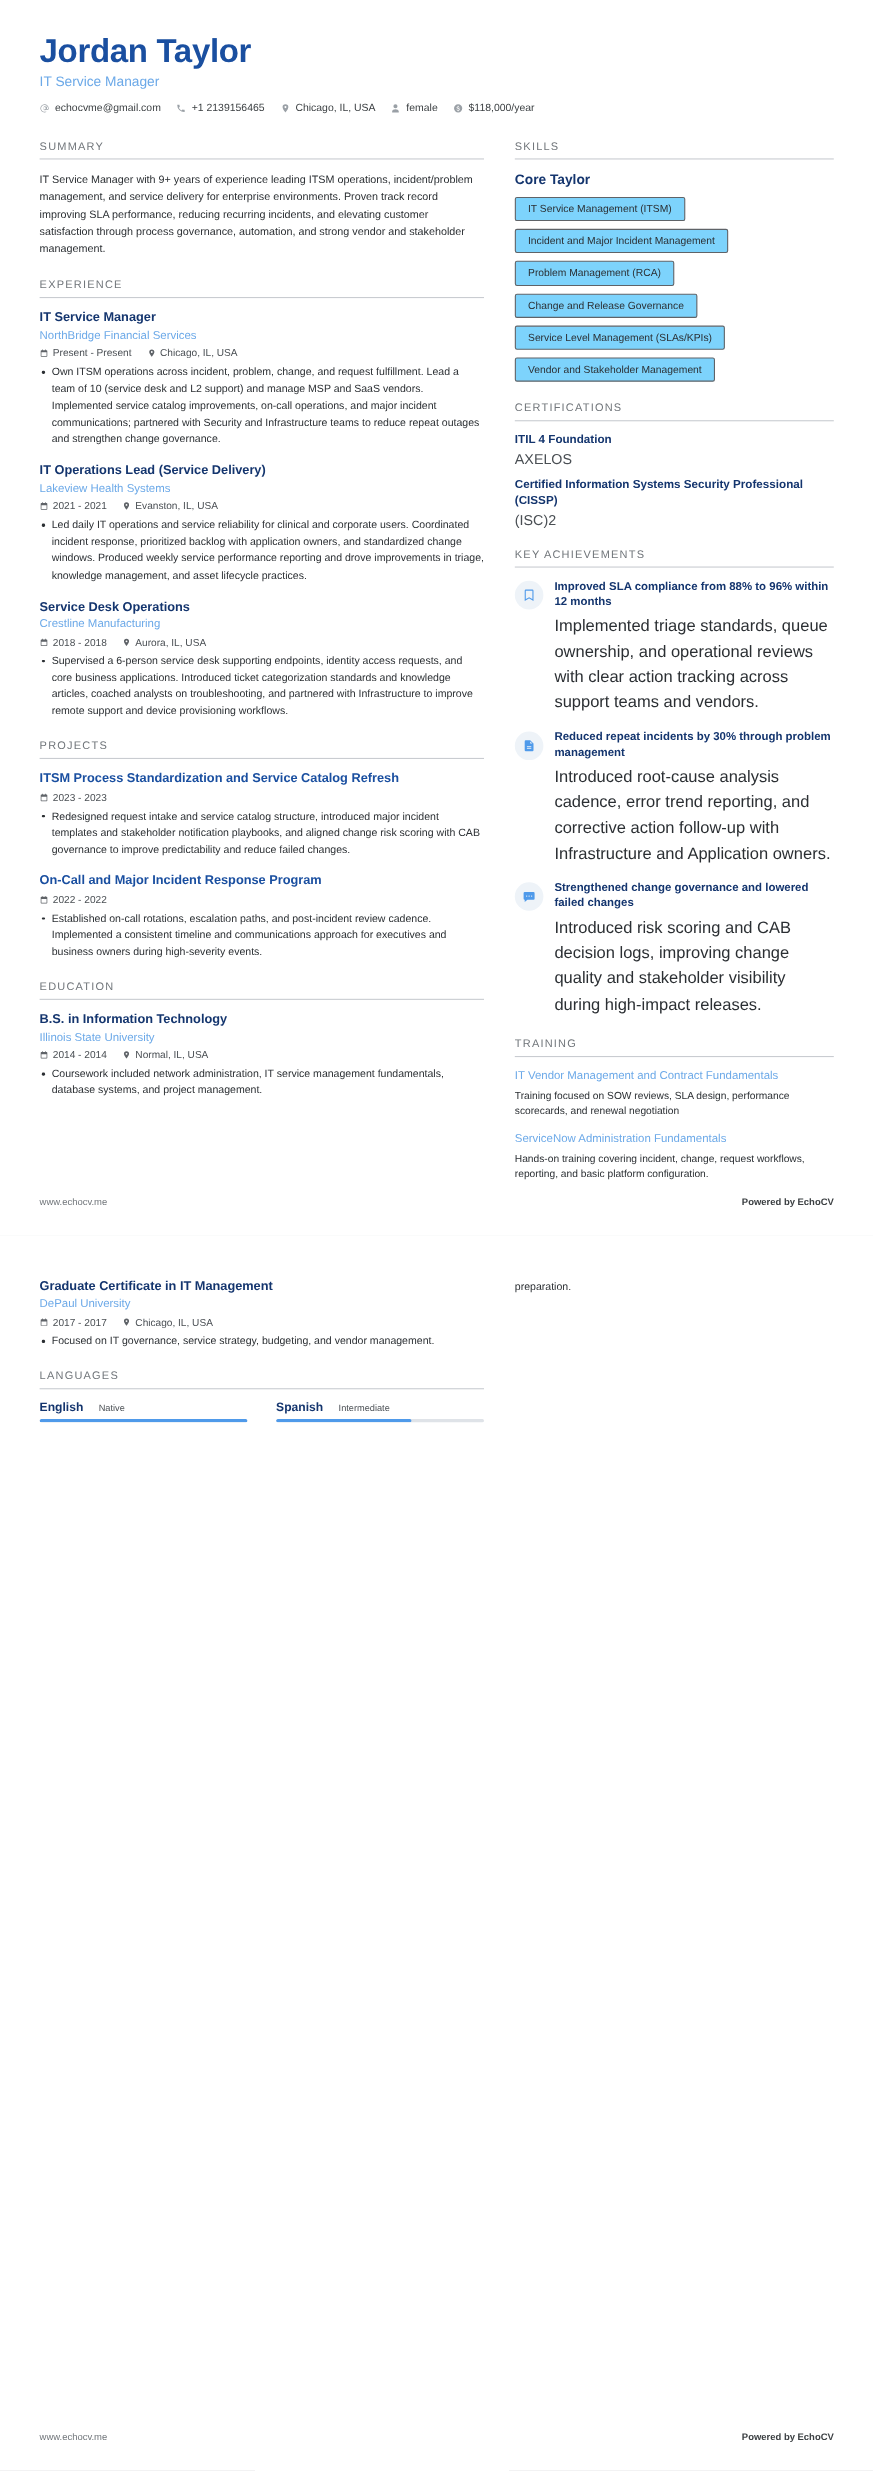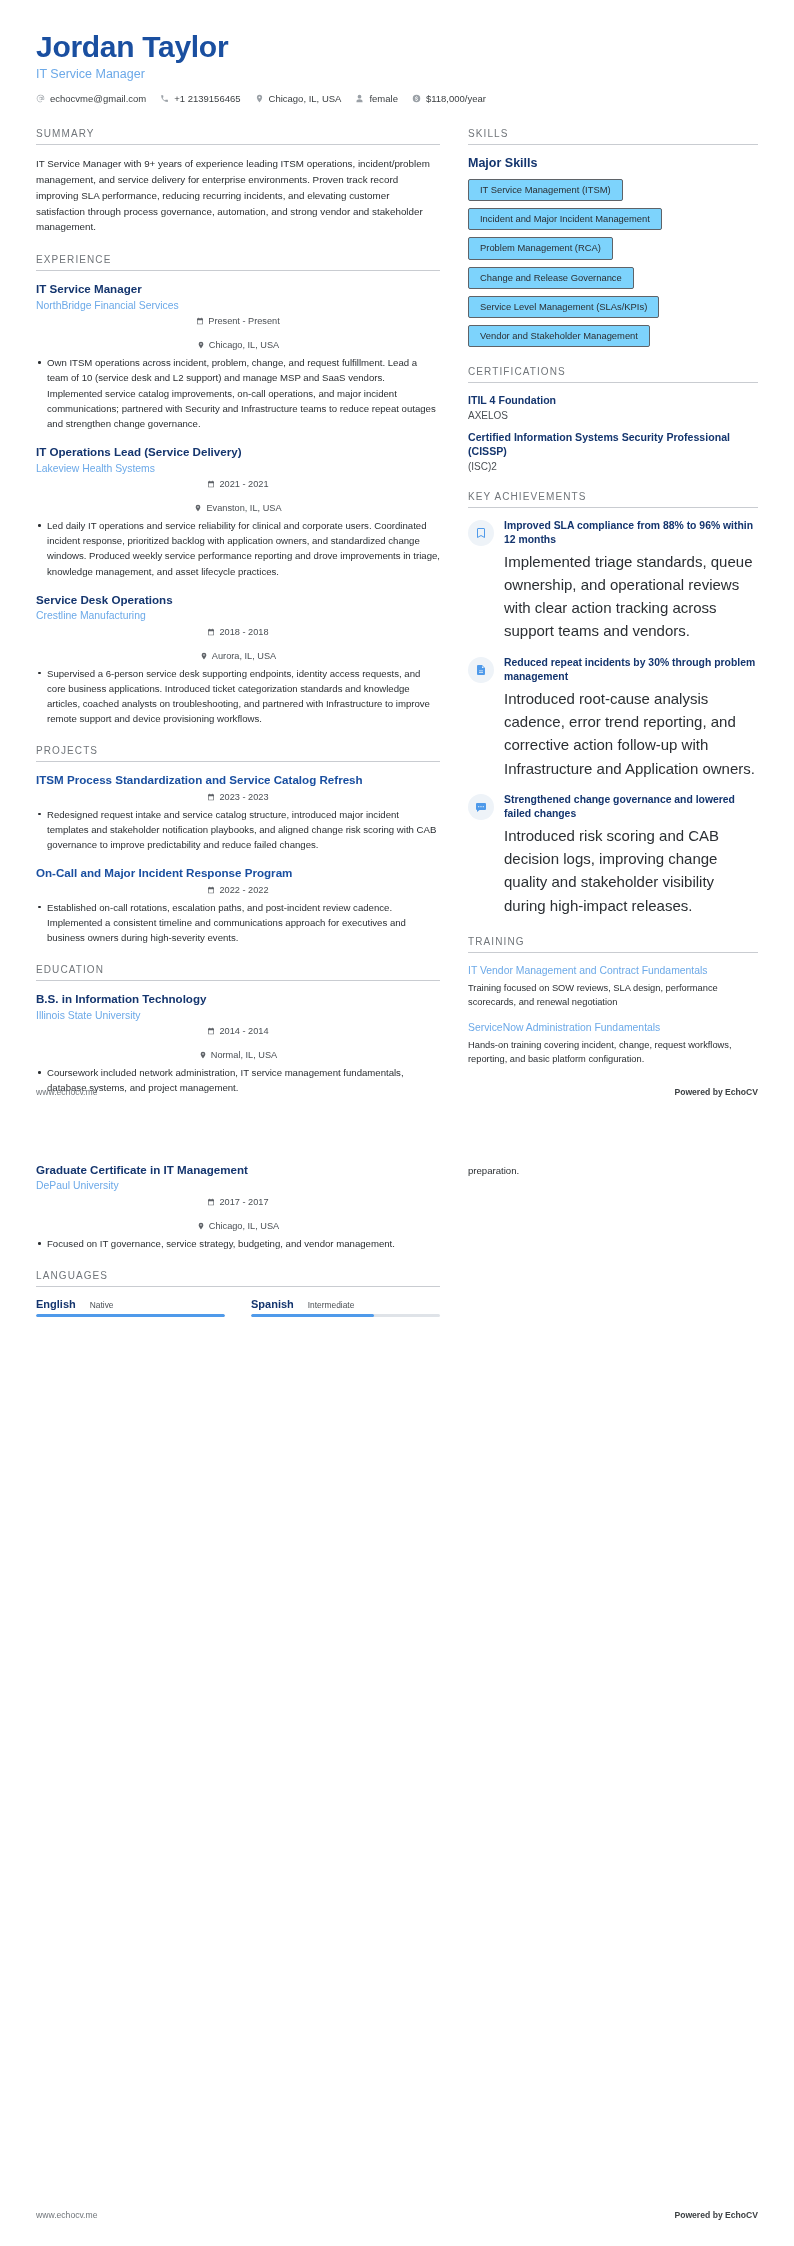--- a/index.html
+++ b/index.html
@@ -100,21 +100,20 @@
     margin-top: 2px;
     line-height: 1.3;
   }
   .entry-meta {
     display: flex;
     align-items: center;
     gap: 14px;
     margin-top: 4px;
     font-size: 9.2px;
     color: #4a4f54;
-    flex-direction: column;
   }
   .meta-item { display: inline-flex; align-items: center; gap: 4px; }
   .meta-item .ic svg { width: 8px; height: 8px; display: block; fill: #5f6368; }
   .bullets {
     margin-top: 5px;
     padding-left: 11px;
     list-style: none;
   }
   .bullets li {
     position: relative;
@@ -153,21 +152,21 @@
   
   .cert { margin-bottom: 10px; }
   .cert:last-child { margin-bottom: 0; }
   .cert-name {
     font-size: 10.6px;
     font-weight: bold;
     color: #14356e;
     line-height: 1.3;
   }
   .cert-issuer {
-    font-size: 10px;
+    font-size: 13px;
     color: #4a4f54;
     margin-top: 2px;
   }
 
   
   .ach { display: flex; gap: 10px; margin-bottom: 13px; align-items: flex-start; }
   .ach:last-child { margin-bottom: 0; }
   .ach-icon {
     flex: 0 0 auto;
     width: 26px; height: 26px;
@@ -464,21 +463,21 @@
           </ul>
         </div>
       </div>
 
     </div>
 
     <div class="col-right">
 
       <div class="sec">
         <div class="sec-title">SKILLS</div>
-        <div class="skill-group-title">Major Skills</div>
+        <div class="skill-group-title">Core Taylor</div>
         <div class="chips">
           <span class="chip">IT Service Management (ITSM)</span>
           <span class="chip">Incident and Major Incident Management</span>
           <span class="chip">Problem Management (RCA)</span>
           <span class="chip">Change and Release Governance</span>
           <span class="chip">Service Level Management (SLAs/KPIs)</span>
           <span class="chip">Vendor and Stakeholder Management</span>
         </div>
       </div>
 

